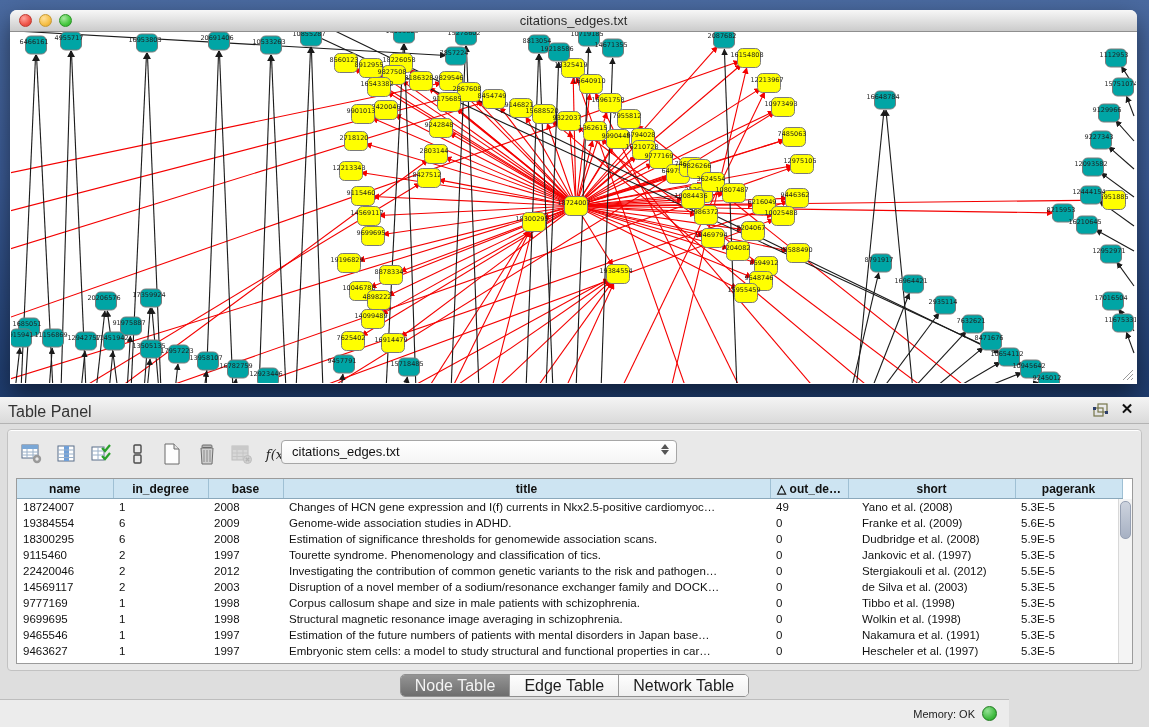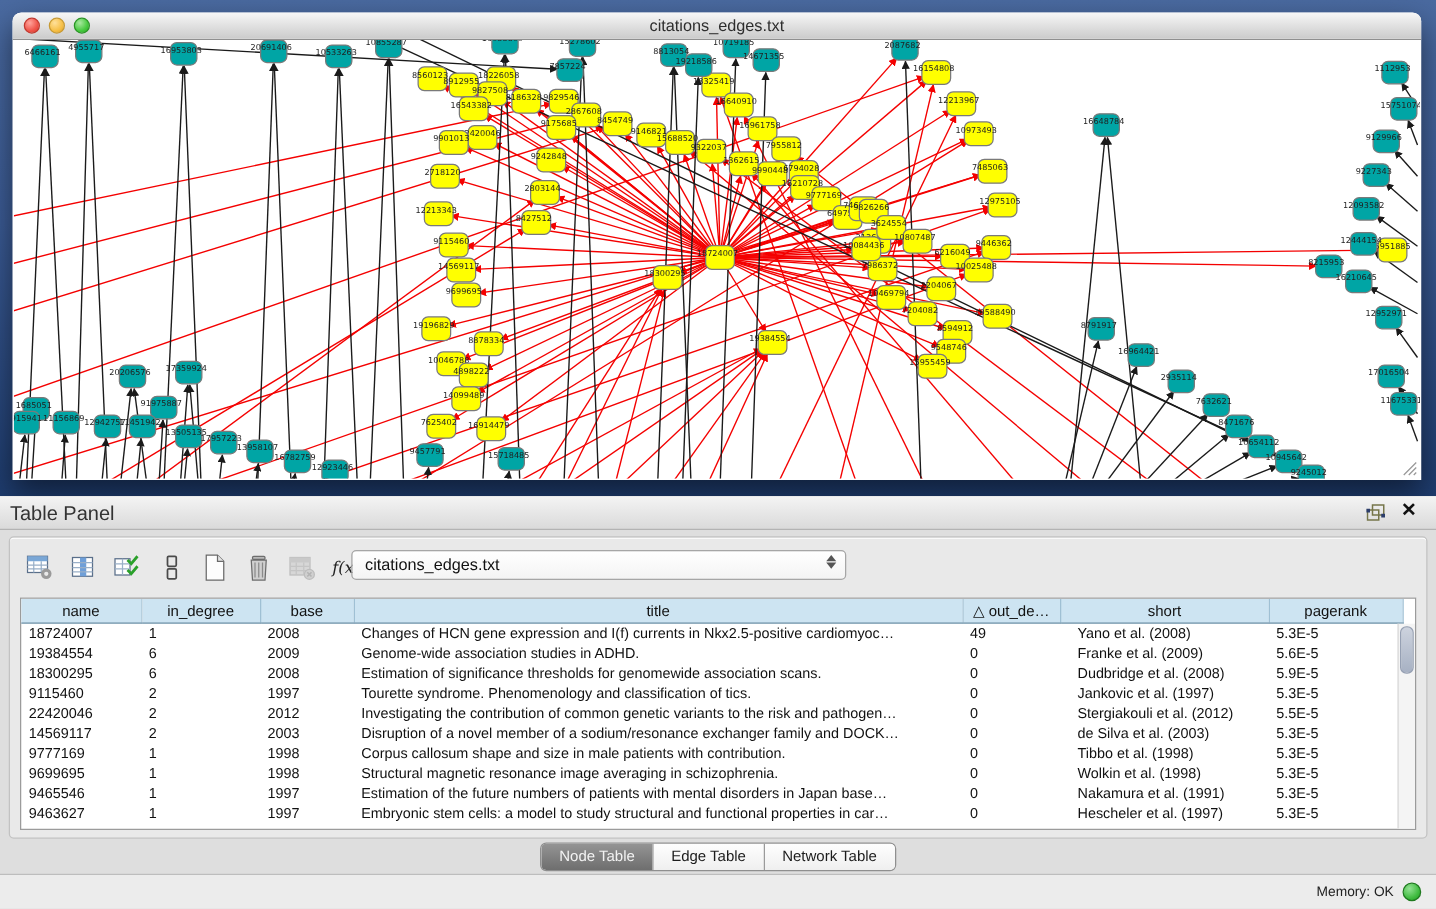--- a/index.html
+++ b/index.html
@@ -37,34 +37,34 @@
           background:linear-gradient(#ffffff,#f4f4f4);border:1px solid #a6a6a6;border-radius:4px;
           font-size:13px;line-height:22px;padding-left:10px;color:#111;}
   .spin{position:absolute;right:7px;top:3px;display:flex;flex-direction:column;gap:1px;align-items:center;}
   .spin i{width:0;height:0;border-left:4px solid transparent;border-right:4px solid transparent;}
   .spin .up{border-bottom:5px solid #555;}
   .spin .dn{border-top:5px solid #555;}
   .tablewrap{position:absolute;left:8px;right:8px;top:48px;bottom:6px;background:#fff;
              border:1px solid #9b9b9b;overflow:hidden;}
   table{border-collapse:collapse;table-layout:fixed;}
   th{background:#cde4f2;border-right:1px solid #9fc0d4;border-bottom:1px solid #8aa8bb;
-     font-weight:normal;font-size:12px;height:19px;color:#111;text-align:center;
+     font-weight:bold;font-size:12px;height:19px;color:#111;text-align:center;
      overflow:hidden;white-space:nowrap;padding:0 2px;}
   td{font-size:11.5px;height:16px;padding:0 4px 0 6px;white-space:nowrap;overflow:hidden;color:#111;}
   td.short-col{padding-left:14px;}
   .vscroll{position:absolute;right:0;top:20px;bottom:0;width:13px;background:#f4f4f4;border-left:1px solid #d8d8d8;}
   .thumb{position:absolute;left:1px;top:2px;width:9px;height:36px;border-radius:5px;
          background:linear-gradient(#cdd3de,#a7b1c3);border:1px solid #96a0b3;}
   .tabbar{position:absolute;left:0;right:0;top:277px;display:flex;justify-content:center;}
   .seg{display:flex;border:1px solid #8f8f8f;border-radius:5px;overflow:hidden;background:#fff;}
-  .seg-btn{font-size:12px;padding:1px 14px;height:19px;line-height:19px;color:#1c1c1c;
+  .seg-btn{font-size:16px;padding:1px 14px;height:19px;line-height:19px;color:#1c1c1c;
            background:linear-gradient(#fefefe,#efefef);border-right:1px solid #9a9a9a;}
   .seg-btn:last-child{border-right:none;}
   .seg-btn.active{background:linear-gradient(#949494,#6e6e6e);color:#f3f3f3;}
-  .statusbar{position:absolute;left:0;bottom:0;width:1149px;height:27px;background:#ececec;
+  .statusbar{position:absolute;left:0;bottom:0;width:1009px;height:27px;background:#ececec;
              border-top:1px solid #bdbdbd;}
   .mem{position:absolute;right:34px;top:8px;font-size:11px;color:#222;}
   .memdot{position:absolute;right:12px;top:6px;width:13px;height:13px;border-radius:50%;
           background:radial-gradient(circle at 35% 30%,#94e294,#3cb93c 65%,#2a9a2a);border:1px solid #1f7a1f;}
 </style>
 </head>
 <body>
 
 <div class="desktop">
   <div class="net-window">
@@ -632,21 +632,21 @@
               <td>2003</td>
               <td>Disruption of a novel member of a sodium/resonance exchanger family and DOCK…</td>
               <td>0</td>
               <td class="short-col">de Silva et al. (2003)</td>
               <td>5.3E-5</td>
             </tr>
             <tr>
               <td>9777169</td>
               <td>1</td>
               <td>1998</td>
-              <td>Corpus callosum shape and size in male patients with contribution.</td>
+              <td>Corpus callosum shape and size in male patients with schizophrenia.</td>
               <td>0</td>
               <td class="short-col">Tibbo et al. (1998)</td>
               <td>5.3E-5</td>
             </tr>
             <tr>
               <td>9699695</td>
               <td>1</td>
               <td>1998</td>
               <td>Structural magnetic resonance image averaging in schizophrenia.</td>
               <td>0</td>

